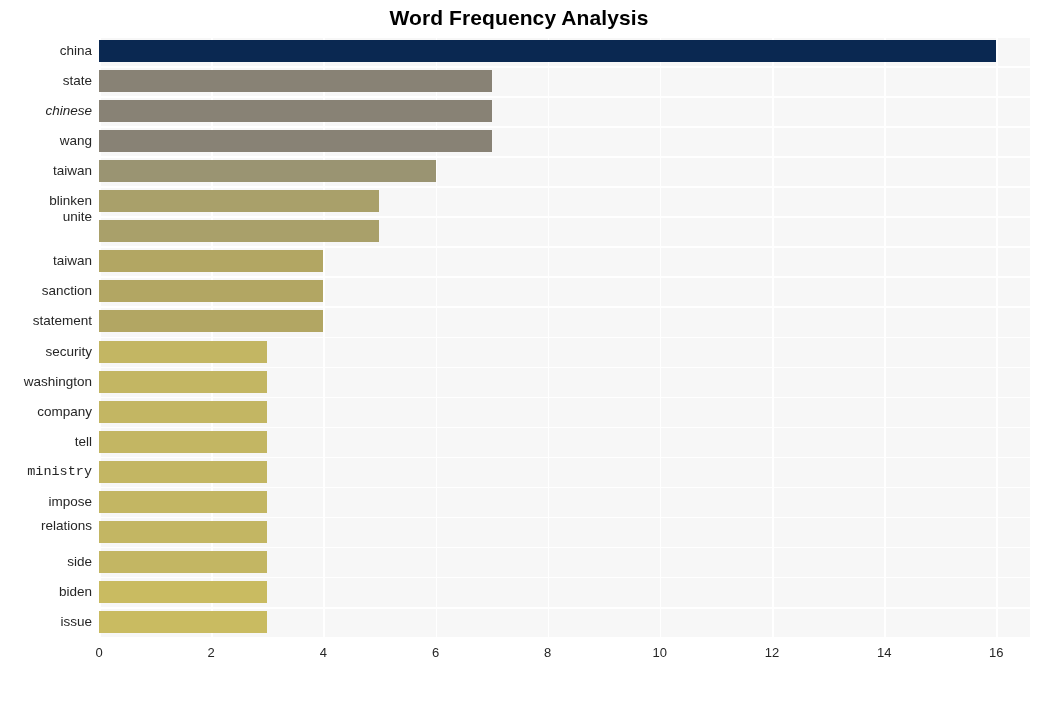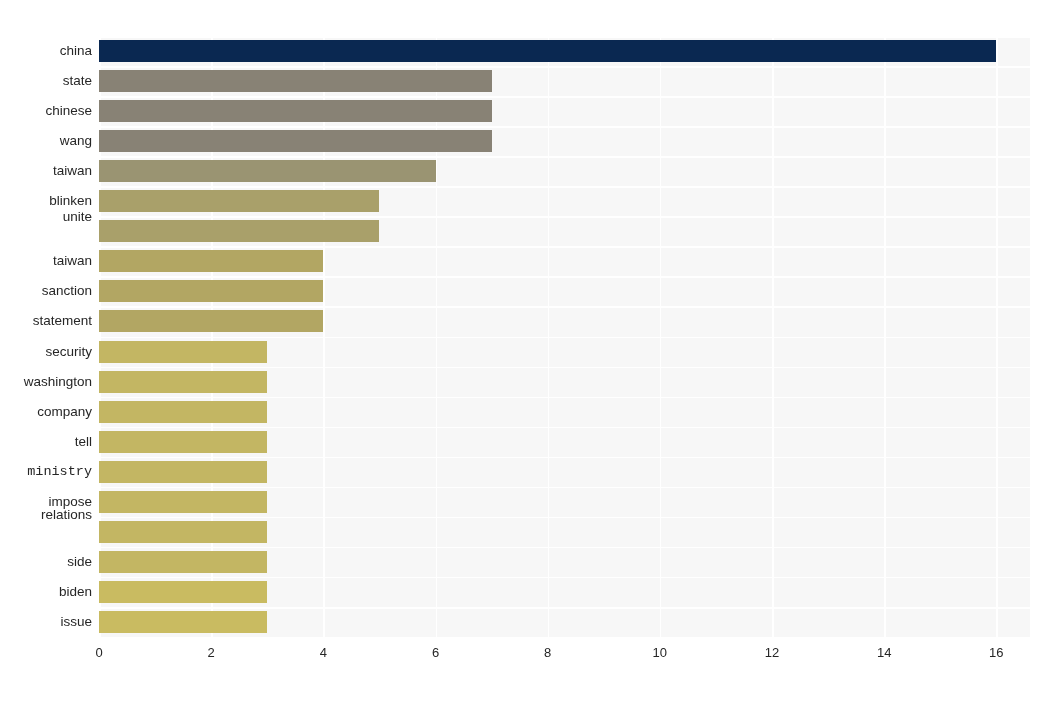--- a/index.html
+++ b/index.html
@@ -112,20 +112,21 @@
     text-align: center;
     font-size: 14px;
     color: #1a1a1a;
   }
 </style>
 </head>
 <body>
 
 <div id="figure">
 
+  <div id="chart-title">Word Frequency Analysis</div>
 
   <div id="plot-area">
     <div id="gridlines">
         <div class="vgrid" style="left: 0px;"></div>
         <div class="vgrid" style="left: 112.169px;"></div>
         <div class="vgrid" style="left: 224.337px;"></div>
         <div class="vgrid" style="left: 336.506px;"></div>
         <div class="vgrid" style="left: 448.675px;"></div>
         <div class="vgrid" style="left: 560.843px;"></div>
         <div class="vgrid" style="left: 673.012px;"></div>
@@ -213,35 +214,35 @@
         </div>
         <div class="bar-row" style="top: 574.975px; width: 168.253px;">
           <div class="bar" style="background: rgb(201, 187, 97);"></div>
         </div>
       </div>
   </div>
 
   <div id="ylabels">
       <div class="ylabel" style="top: 8.025px;">china</div>
       <div class="ylabel" style="top: 38.075px;">state</div>
-      <div class="ylabel" style="top: 68.125px;">chinese</div>
+      <div class="ylabel" style="top: 68.125px; font-style: italic;">chinese</div>
       <div class="ylabel" style="top: 98.175px;">wang</div>
       <div class="ylabel" style="top: 128.225px;">taiwan</div>
       <div class="ylabel" style="top: 158.275px;">blinken</div>
       <div class="ylabel" style="top: 174px; padding-left: 15px;">unite</div>
       <div class="ylabel" style="top: 218.375px;">taiwan</div>
       <div class="ylabel" style="top: 248.425px;">sanction</div>
       <div class="ylabel" style="top: 278.475px;">statement</div>
       <div class="ylabel" style="top: 308.525px;">security</div>
       <div class="ylabel" style="top: 338.575px;">washington</div>
       <div class="ylabel" style="top: 368.625px;">company</div>
       <div class="ylabel" style="top: 398.675px;">tell</div>
       <div class="ylabel" style="top: 428.725px; font-family: Liberation Mono, monospace;">ministry</div>
       <div class="ylabel" style="top: 458.775px;">impose</div>
-      <div class="ylabel" style="top: 472px;">relations</div>
+      <div class="ylabel" style="top: 483px;">relations</div>
       <div class="ylabel" style="top: 518.875px;">side</div>
       <div class="ylabel" style="top: 548.925px;">biden</div>
       <div class="ylabel" style="top: 578.975px;">issue</div>
     </div>
 
   <div id="xlabels">
       <div class="xlabel" style="left: 0px;">0</div>
       <div class="xlabel" style="left: 112.169px;">2</div>
       <div class="xlabel" style="left: 224.337px;">4</div>
       <div class="xlabel" style="left: 336.506px;">6</div>

